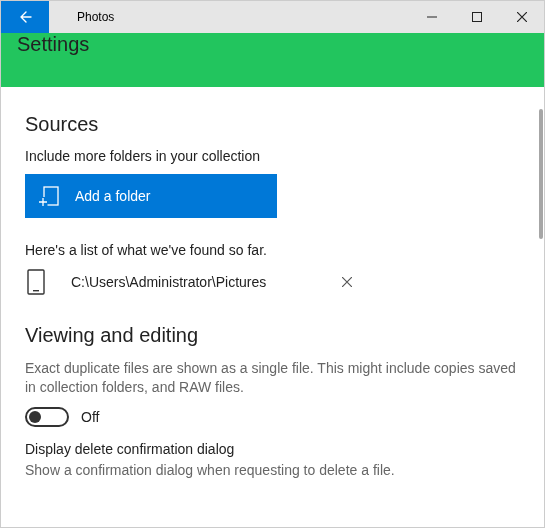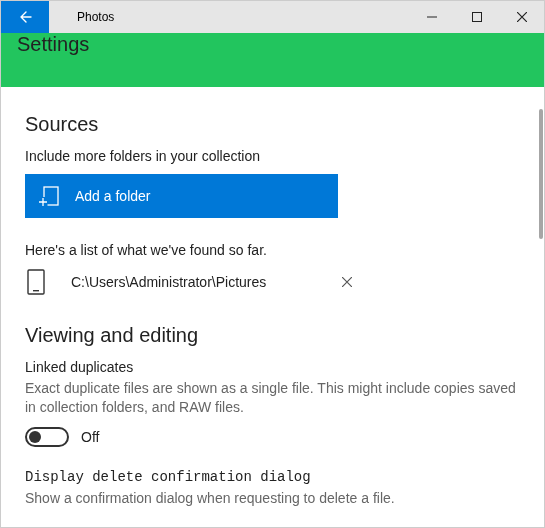--- a/index.html
+++ b/index.html
@@ -23,21 +23,21 @@
   .scrollbar { position: absolute; right: 1px; top: 22px; width: 4px; height: 130px; background: #a6a6a6; border-radius: 2px; }
   .content { padding: 18px 24px 0 24px; height: 100%; overflow: hidden; }
 
   h2.section { font-size: 20px; font-weight: 400; color: #222; margin-top: 24px; margin-bottom: 12px; }
   h2.section.first { margin-top: 8px; }
 
   .sublabel { font-size: 14px; color: #222; margin-bottom: 10px; }
   .descr { font-size: 14px; color: #666; line-height: 1.35; margin-bottom: 10px; }
   .subhead { font-size: 14px; color: #222; margin-bottom: 4px; margin-top: 6px; }
 
-  .add-folder-btn { display: flex; align-items: center; background: #0078D7; color: #fff; width: 313px; height: 44px; border: none; text-align: left; padding-left: 12px; gap: 14px; margin-bottom: 24px; }
+  .add-folder-btn { display: flex; align-items: center; background: #0078D7; color: #fff; width: 252px; height: 44px; border: none; text-align: left; padding-left: 12px; gap: 14px; margin-bottom: 24px; }
   .add-folder-btn span { font-size: 14px; }
   .add-folder-btn .plus-folder { width: 24px; height: 24px; display: flex; align-items: center; justify-content: center; }
 
   .folder-row { display: flex; align-items: center; gap: 24px; margin-top: 10px; }
   .folder-icon { width: 22px; height: 28px; display: flex; align-items: center; justify-content: center; }
   .folder-path { font-size: 14px; color: #222; flex: 0 0 240px; }
   .remove-x { width: 24px; height: 24px; display: flex; align-items: center; justify-content: center; color: #555; }
 
   .toggle-row { display: flex; align-items: center; gap: 12px; margin-bottom: 10px; }
   .toggle { width: 44px; height: 20px; border: 2px solid #333; border-radius: 10px; position: relative; background: #fff; }
@@ -107,27 +107,26 @@
         <span class="folder-path">C:\Users\Administrator\Pictures</span>
         <span class="remove-x">
           <svg width="10" height="10" viewBox="0 0 10 10">
               <path d="M0 0 L10 10 M10 0 L0 10" stroke="#555" stroke-width="1.2"></path>
             </svg>
         </span>
       </div>
 
       <h2 class="section" style="margin-top:28px;">Viewing and editing</h2>
 
-      <div class="subhead">Linked duplicates</div>
       <div class="descr">Exact duplicate files are shown as a single file. This might include copies saved in collection folders, and RAW files.</div>
       <div class="toggle-row">
         <div class="toggle">
           <div class="knob"></div>
         </div>
         <span class="toggle-label">Off</span>
       </div>
 
-      <div class="subhead" style="margin-top:22px;font-family:Liberation Mono, monospace;">Display delete confirmation dialog</div>
+      <div class="subhead" style="margin-top:14px;">Display delete confirmation dialog</div>
       <div class="descr">Show a confirmation dialog when requesting to delete a file.</div>
 
     </div>
   </div>
 </div>
 
 </body></html>

